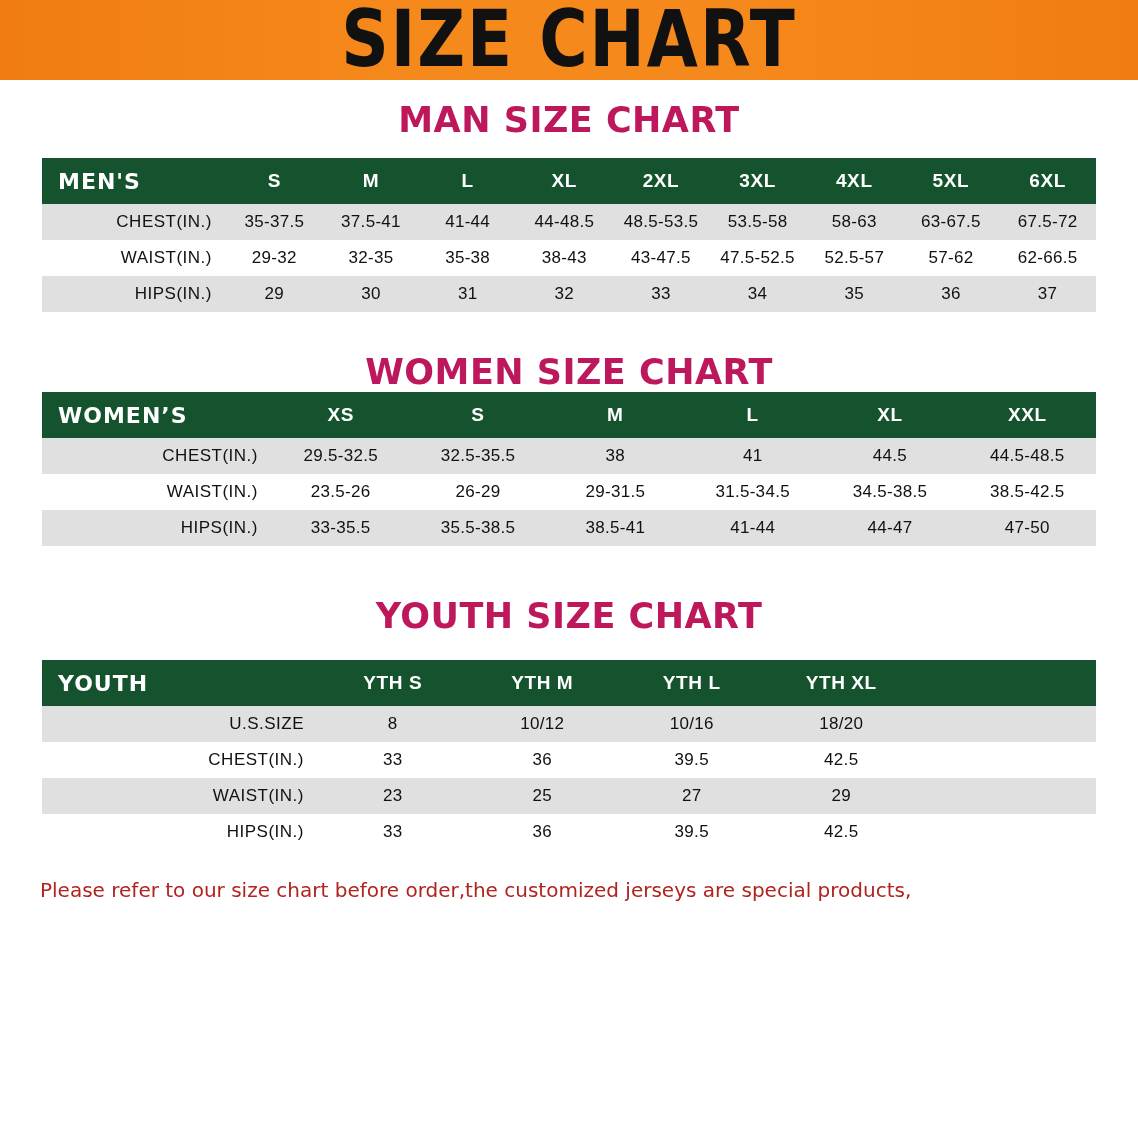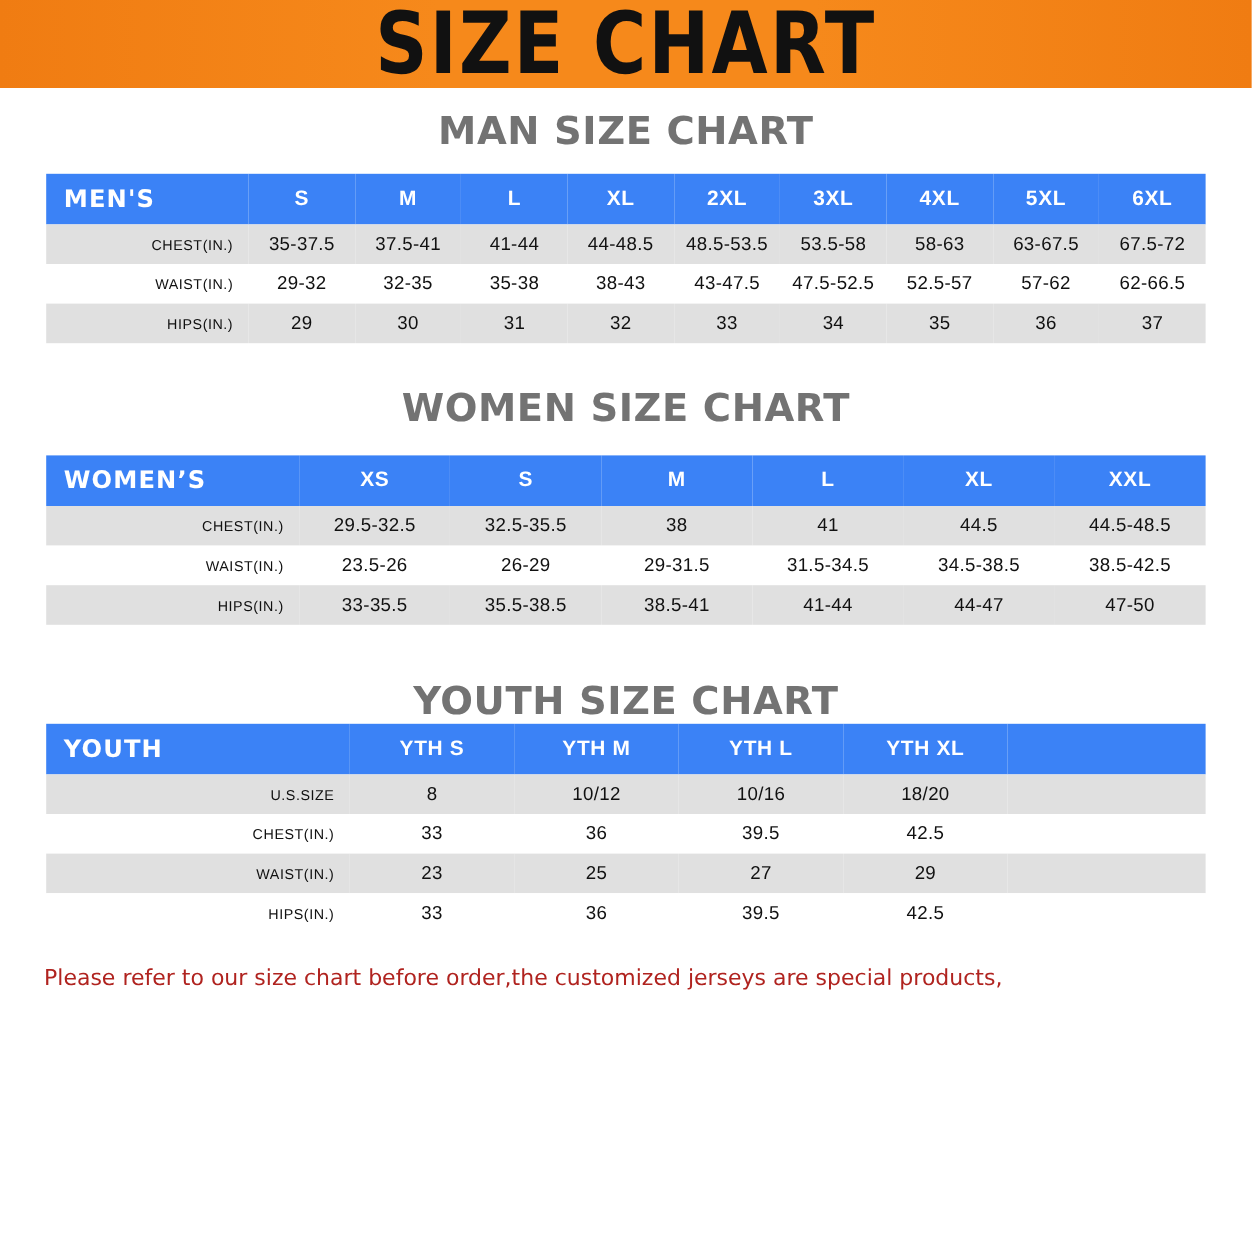--- a/index.html
+++ b/index.html
@@ -39,45 +39,45 @@
     transform: scaleY(1.18);
   }
 
   
   .section-title {
     text-align: center;
     font-family: "DejaVu Sans", sans-serif;
     font-weight: 700;
     font-size: 35px;
     letter-spacing: 0.5px;
-    color: #737373;
+    color: #be185d;
   }
   .st-man   { margin-top: 20px; margin-bottom: 18px; }
-  .st-women { margin-top: 40px; margin-bottom: 22px; }
-  .st-youth { margin-top: 50px; }
+  .st-women { margin-top: 40px; }
+  .st-youth { margin-top: 50px; margin-bottom: 24px; }
 
   
   .tbl-wrap {
     margin: 0 42px;
   }
   table.size {
     width: 1054px;
     border-collapse: collapse;
     table-layout: fixed;
   }
   table.size th, table.size td {
     padding: 0;
     text-align: center;
     vertical-align: middle;
     font-family: "Liberation Sans", sans-serif;
     color: #111;
   }
   
   table.size thead tr {
-    background: #3b82f6;
+    background: #14532d;
   }
   table.size thead th {
     color: #fff;
     height: 46px;
     font-size: 19px;
     font-weight: 700;
     letter-spacing: 0.6px;
   }
   table.size thead th.rowlabel {
     text-align: left;
@@ -92,21 +92,21 @@
   }
   table.size tbody tr.shade { background: #e0e0e0; }
   table.size tbody tr.plain { background: #ffffff; }
   table.size tbody td {
     font-size: 17px;
     letter-spacing: 0.3px;
   }
   table.size tbody td.rowlabel {
     text-align: right;
     padding-right: 14px;
-    font-size: 13px;
+    font-size: 17px;
     letter-spacing: 0.5px;
   }
 
   
   .men thead th { font-size: 18px; }
   .men tbody td { font-size: 16px; }
   .men tbody td.rowlabel { font-size: 16px; }
 
   
   .women thead th { height: 54px; font-size: 21px; }

